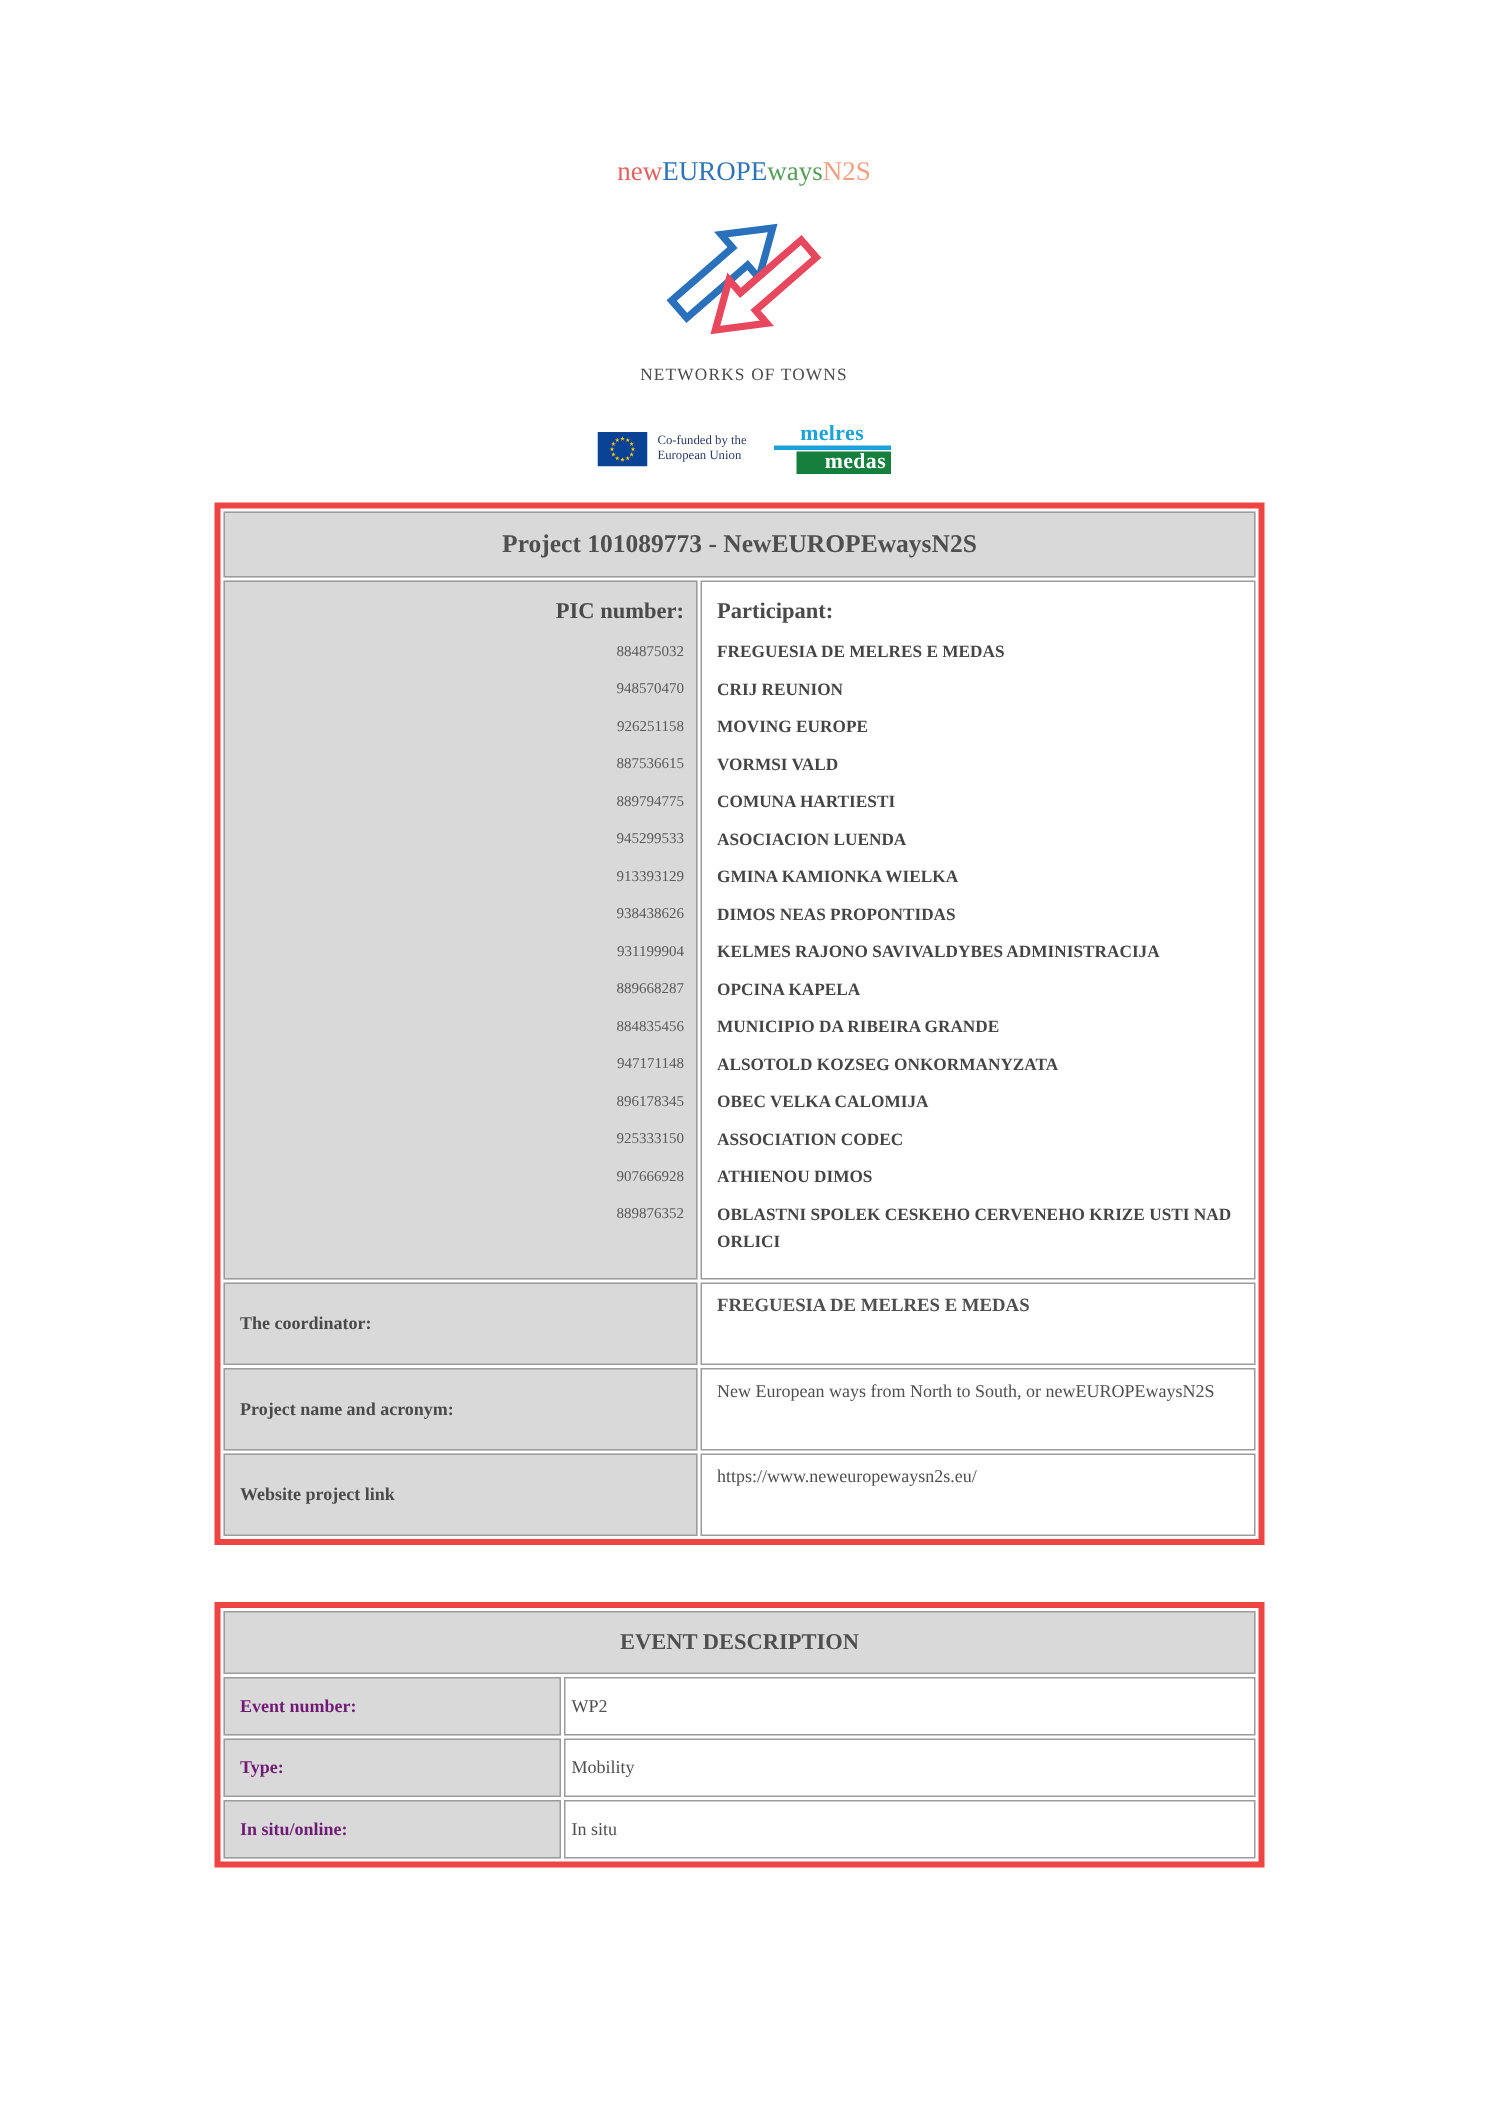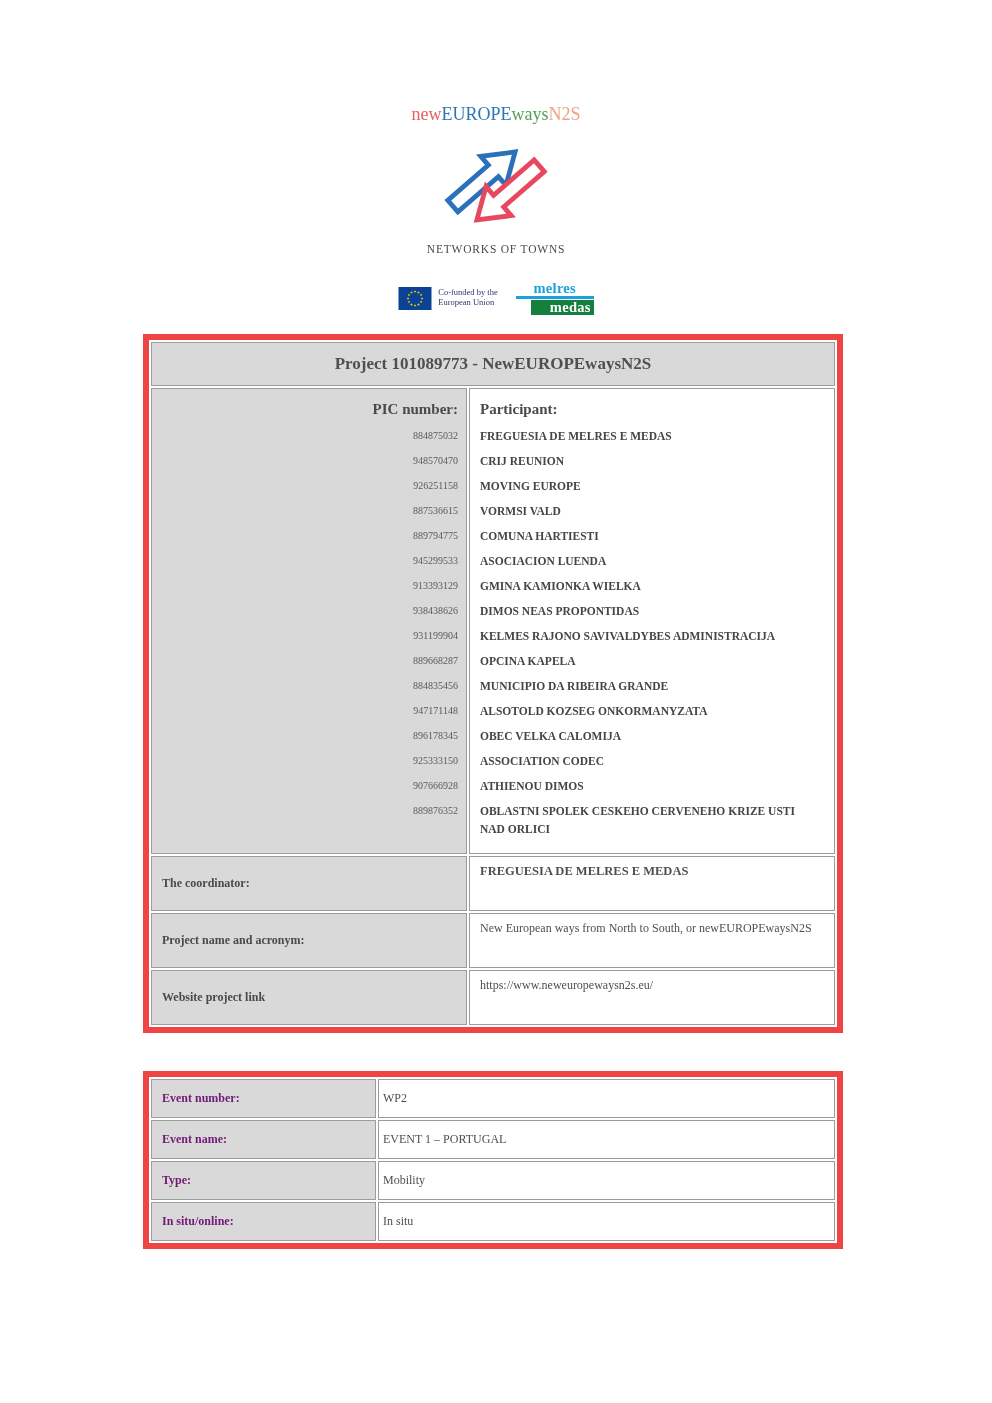--- a/index.html
+++ b/index.html
@@ -56,21 +56,21 @@
     text-align: center;
     font-weight: bold;
     font-size: 15px;
     color: #555555;
     letter-spacing: 0.2px;
   }
   table.tbl {
     border-collapse: separate;
     border-spacing: 2px;
     width: 700px;
-    border: 6px solid #ef4444;
+    border: 4px solid #ef4444;
     background: #ffffff;
   }
   .tbl td { border: 1px solid #9c9c9c; }
   .cell-gray { background: #d9d9d9; }
   .tbl-head {
     height: 40px;
     text-align: center;
     font-size: 17px;
     font-weight: bold;
     color: #4f4f4f;
@@ -225,30 +225,29 @@
 
   <tr class="info-row">
     <td class="info-label cell-gray">Website project link</td>
     <td class="info-value">https://www.neweuropewaysn2s.eu/</td>
   </tr>
 </tbody>
     </table>
 
     <table class="tbl tbl2">
       <tbody id="tbl2-body">
+        <tr>
+          <td colspan="2" class="tbl-head">EVENT DESCRIPTION</td>
+        </tr>
 
   <tr class="evt-row">
     <td class="evt-label cell-gray">Event number:</td>
     <td class="evt-value">WP2</td>
   </tr>
 
-  <tr class="evt-row">
-    <td class="evt-label cell-gray">Event name:</td>
-    <td class="evt-value">EVENT 1 – PORTUGAL</td>
-  </tr>
 
   <tr class="evt-row">
     <td class="evt-label cell-gray">Type:</td>
     <td class="evt-value">Mobility</td>
   </tr>
 
   <tr class="evt-row">
     <td class="evt-label cell-gray">In situ/online:</td>
     <td class="evt-value">In situ</td>
   </tr>

